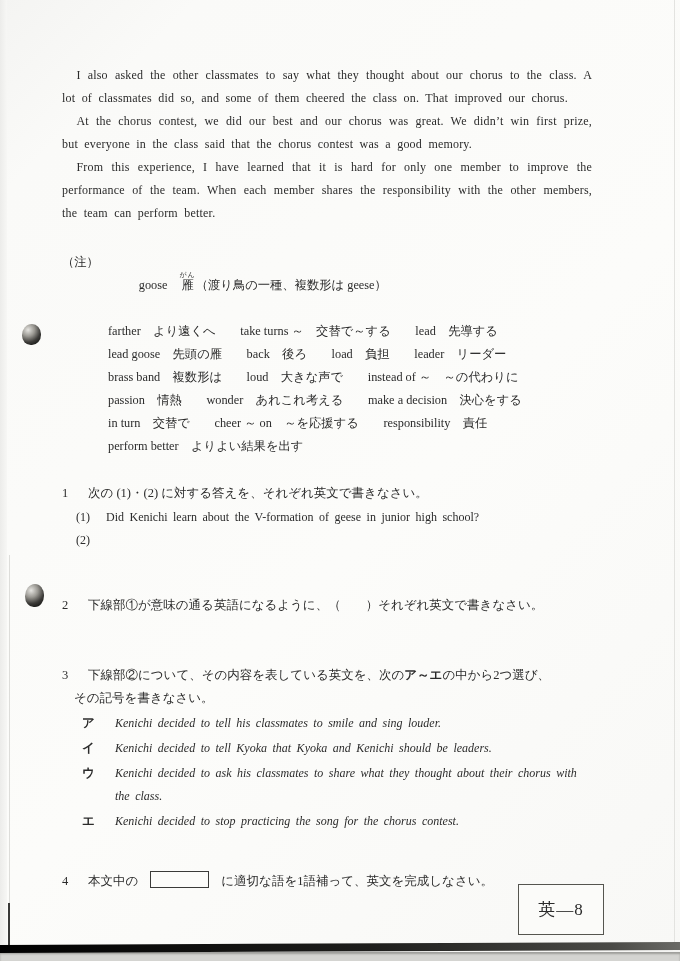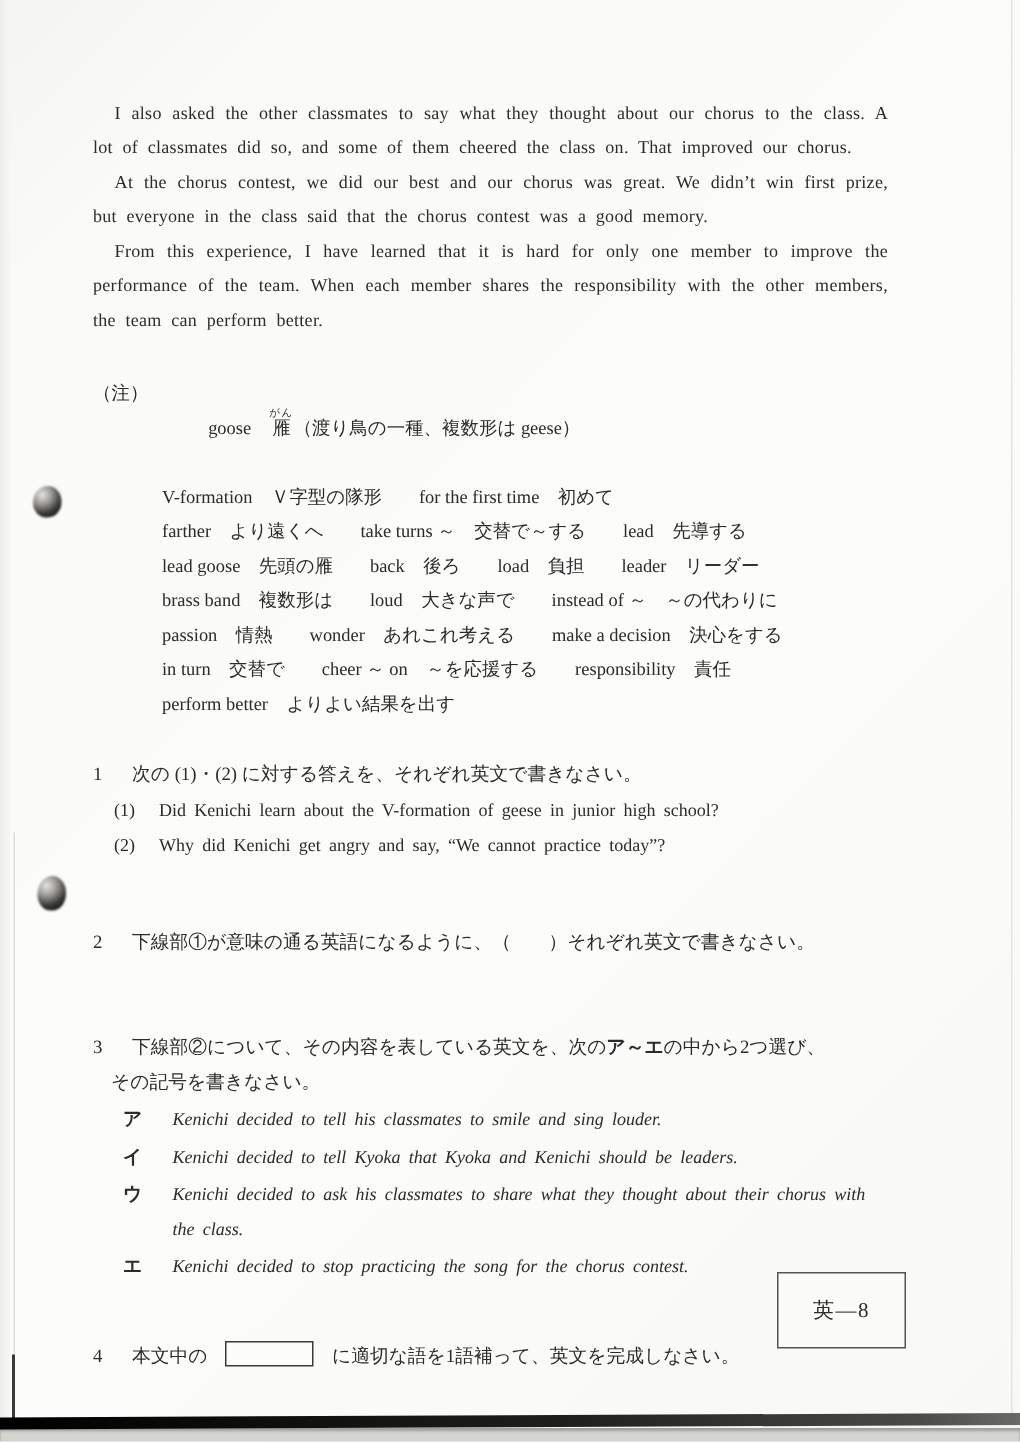--- a/index.html
+++ b/index.html
@@ -113,29 +113,29 @@
     height: 15px;
     border: 1.3px solid #3b3b39;
     background: #fcfcfa;
     vertical-align: -3px;
     margin: 0 12px;
   }
   
   .footer-box {
     position: absolute;
     left: 518px;
-    top: 848px;
+    top: 884px;
     width: 84px;
     height: 49px;
     border: 1px solid #55554f;
     background: #fbfbf9;
     display: flex;
     align-items: center;
     justify-content: center;
-    font-size: 14px;
+    font-size: 17px;
     letter-spacing: 1px;
   }
 </style>
 </head>
 <body>
 
 <div class="paper">
 
   <div class="left-edge-strip"></div>
   <div class="right-edge-line"></div>
@@ -151,21 +151,20 @@
       <p>At the chorus contest, we did our best and our chorus was great.  We didn’t win first prize, but everyone in the class said that the chorus contest was a good memory.</p>
       <p>From this experience, I have learned that it is hard for only one member to improve the performance of the team.  When each member shares the responsibility with the other members, the team can perform better.</p>
     </div>
 
     <div class="notes">
       <div class="notes-label">（注）</div>
       <div class="notes-body">
         <div class="note-line note-goose-line">
           <span class="goose-word">goose</span><ruby><span>雁</span><rt>がん</rt></ruby><span>（渡り鳥の一種、複数形は geese）</span>
         </div>
-        <div class="note-line">V-formation　Ｖ字型の隊形　　for the first time　初めて</div>
         <div class="note-line">farther　より遠くへ　　take turns ～　交替で～する　　lead　先導する</div>
         <div class="note-line">lead goose　先頭の雁　　back　後ろ　　load　負担　　leader　リーダー</div>
         <div class="note-line">brass band　複数形は　　loud　大きな声で　　instead of ～　～の代わりに</div>
         <div class="note-line">passion　情熱　　wonder　あれこれ考える　　make a decision　決心をする</div>
         <div class="note-line">in turn　交替で　　cheer ～ on　～を応援する　　responsibility　責任</div>
         <div class="note-line">perform better　よりよい結果を出す</div>
       </div>
     </div>
 
     <div class="question q1">
@@ -173,21 +172,20 @@
         <span class="q-num">1</span>
         <span class="q-text">次の (1)・(2) に対する答えを、それぞれ英文で書きなさい。</span>
       </div>
       <div class="q1-items">
         <div class="q-item">
           <span class="q-item-marker">(1)</span>
           <span class="q-item-text">Did Kenichi learn about the V-formation of geese in junior high school?</span>
         </div>
         <div class="q-item">
           <span class="q-item-marker">(2)</span>
-          <span class="q-item-text">Why did Kenichi get angry and say, “We cannot practice today”?</span>
         </div>
       </div>
     </div>
 
     <div class="question q2">
       <div class="q-head">
         <span class="q-num">2</span>
         <span class="q-text">下線部①が意味の通る英語になるように、（　　）それぞれ英文で書きなさい。</span>
       </div>
     </div>

